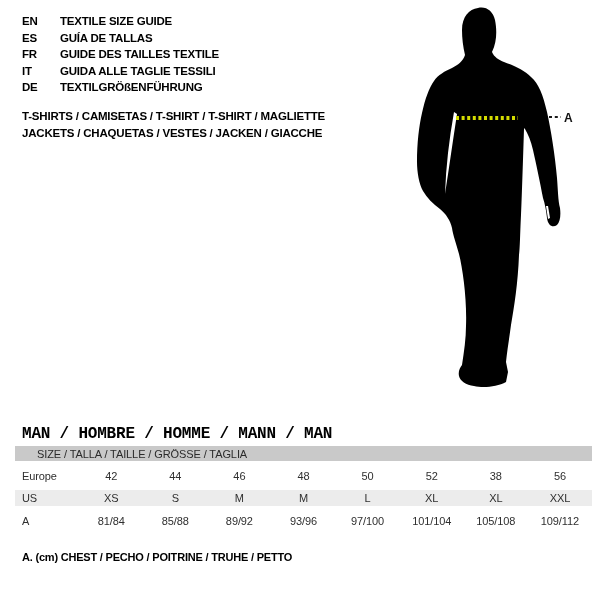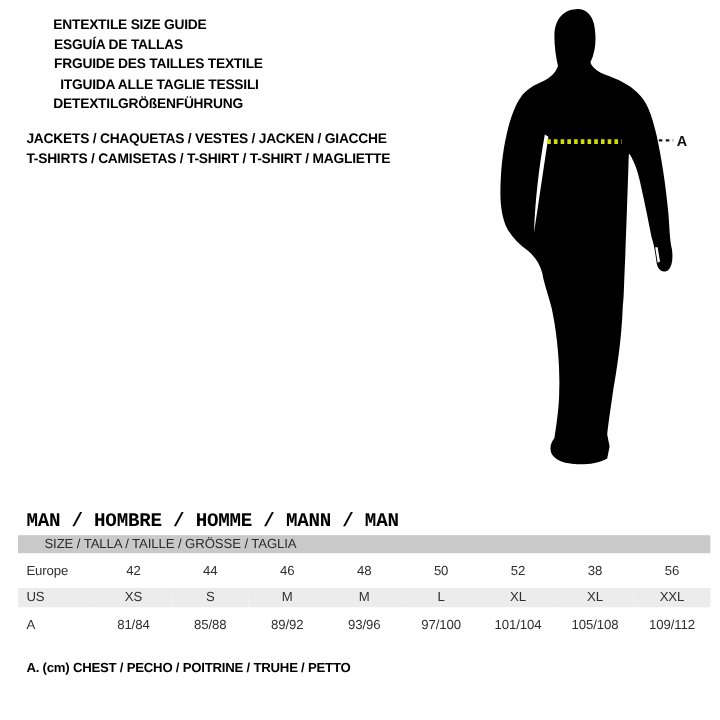--- a/index.html
+++ b/index.html
@@ -6,21 +6,21 @@
   body{
     width:600px;height:600px;background:#ffffff;position:relative;
     font-family:"Liberation Sans", sans-serif;color:#000;
     overflow:hidden;
   }
   .abs{position:absolute;}
 
   
   .lang-block{left:22px;top:13px;}
   .lang-row{display:flex;line-height:16.6px;font-size:11.5px;font-weight:bold;letter-spacing:-0.2px;}
-  .lang-code{width:38px;text-align:right;}
+  .lang-code{width:38px;}
   .lang-label{white-space:nowrap;}
 
   
   .category-block{left:22px;top:108px;font-size:11.5px;font-weight:bold;line-height:16.5px;letter-spacing:-0.2px;white-space:nowrap;}
 
   
   .figure{left:412px;top:0px;width:175px;height:400px;}
   .silhouette{fill:#000000;}
   .slit{fill:#ffffff;}
   .chest-line{stroke:var(--chest-dash,#d4dc00);stroke-width:4;stroke-dasharray:3 2.6;fill:none;}
@@ -63,22 +63,22 @@
     <span class="lang-code">IT</span>
     <span class="lang-label">GUIDA ALLE TAGLIE TESSILI</span>
   </div>
   <div class="lang-row">
     <span class="lang-code">DE</span>
     <span class="lang-label">TEXTILGRÖßENFÜHRUNG</span>
   </div>
 </div>
 
 <div class="abs category-block">
+  <div>T-SHIRTS / CAMISETAS / T-SHIRT / T-SHIRT / MAGLIETTE</div>
   <div>JACKETS / CHAQUETAS / VESTES / JACKEN / GIACCHE</div>
-  <div>T-SHIRTS / CAMISETAS / T-SHIRT / T-SHIRT / MAGLIETTE</div>
 </div>
 
 <svg class="abs figure" viewBox="0 0 175 400" xmlns="http://www.w3.org/2000/svg">
   <path class="silhouette" d="
     M 66,8
     C 74,6 81,11 83,20
     C 85,30 85,42 80,52
     C 82,57 87,60 92,62
     C 103,66 112,70 119,77
     C 127,84 131,95 135,112

